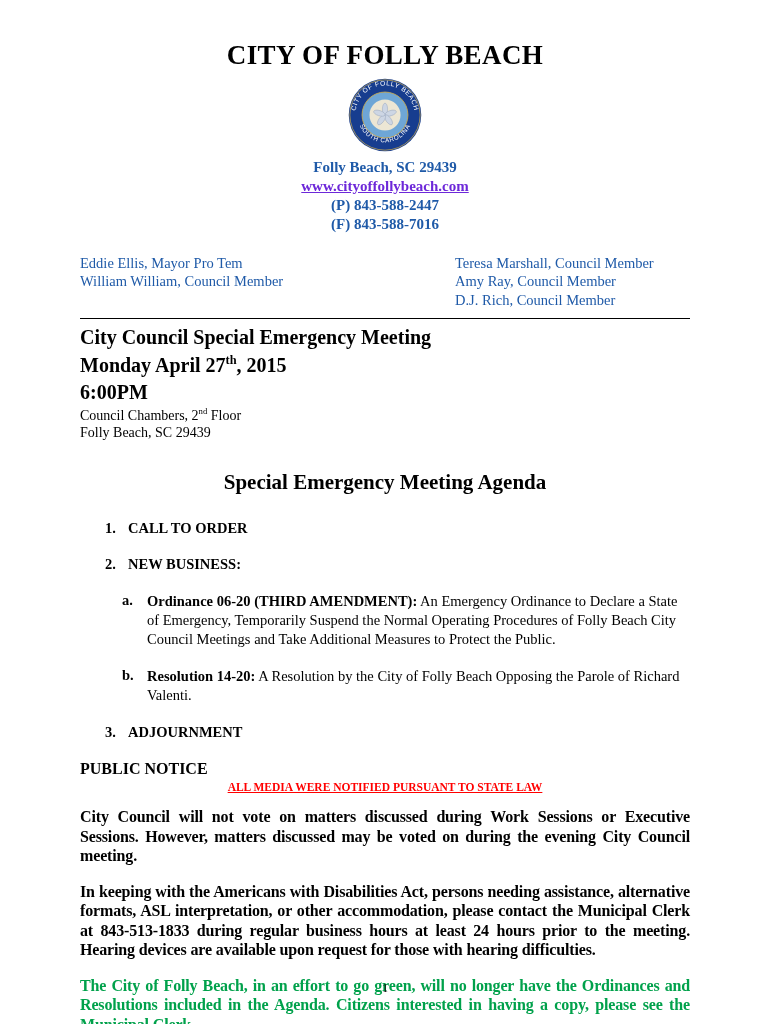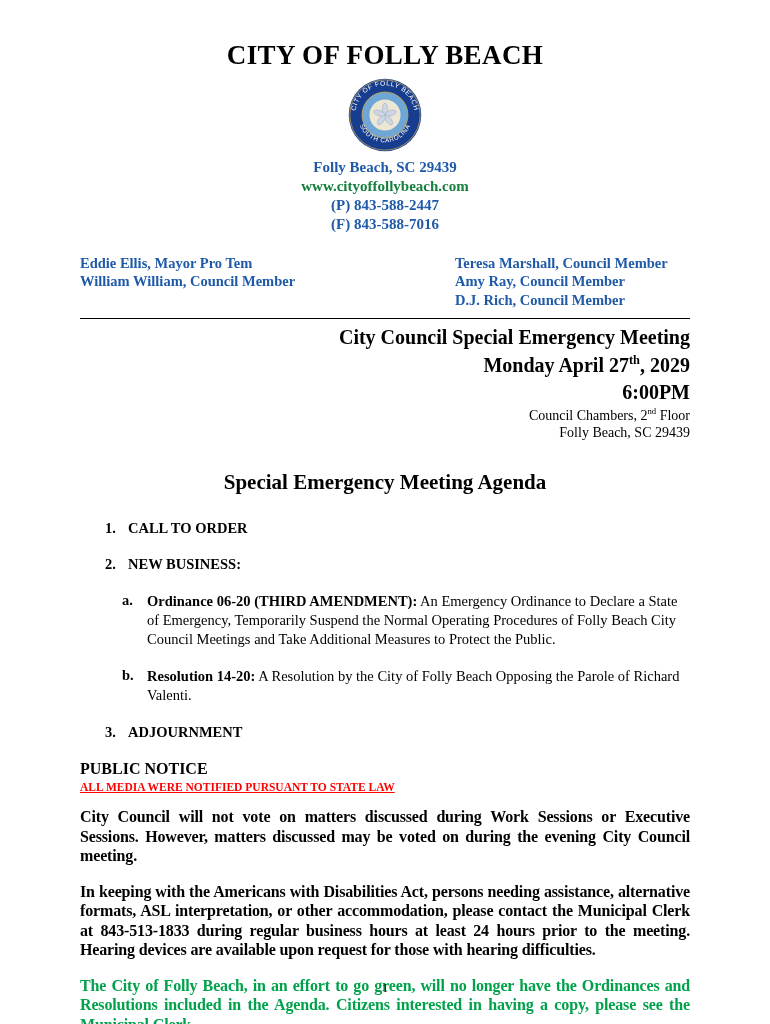--- a/index.html
+++ b/index.html
@@ -7,38 +7,38 @@
   .page {
     width: 770px; height: 1024px; margin: 0 auto; position: relative;
     background: #ffffff; color: #000;
     font-family: "Liberation Serif", "DejaVu Serif", serif;
     padding: 40px 80px 2px 80px; overflow: hidden;
   }
   .doc-title { font-size: 27px; font-weight: bold; text-align: center; margin: 0; letter-spacing: 0.4px; }
   .mayor { font-size: 15px; font-weight: bold; text-align: center; margin-top: 3px; }
   .logo-wrap { display: flex; justify-content: center; margin: 7px 0 6px 0; }
   .contact { text-align: center; color: #1f5aa8; font-weight: bold; font-size: 15px; line-height: 1.26; }
-  .contact .site { color: #15803d; cursor: pointer; }
-  .council { display: flex; margin-top: 20px; color: #1f5aa8; font-weight: bold; font-size: 14.5px; line-height: 1.3; }
+  .contact .site { color: #6d28d9; text-decoration: underline; cursor: pointer; }
+  .council { display: flex; margin-top: 20px; color: #1f5aa8; font-weight: normal; font-size: 14.5px; line-height: 1.3; }
   .council .col-left { width: 375px; }
   .separator { height: 9px; border-bottom: 1.5px solid #000; margin-bottom: 5px; }
-  .meeting { text-align: right; margin-top: 4px; }
+  .meeting { text-align: left; margin-top: 4px; }
   .meeting .lg { font-size: 20px; font-weight: bold; line-height: 1.38; }
   .meeting .sm { font-size: 14px; line-height: 1.25; }
   sup { font-size: 62%; vertical-align: super; line-height: 0; }
   .agenda-heading { font-size: 21px; font-weight: bold; text-align: center; margin-top: 28px; }
   .agenda { margin-top: 25px; font-size: 14.5px; }
   .agenda-item { display: flex; font-weight: bold; margin: 0 0 19px 25px; }
   .agenda-item .num { width: 23px; flex-shrink: 0; }
   .sub-item { display: flex; margin: 0 0 19px 42px; }
   .sub-item .letter { width: 25px; flex-shrink: 0; font-weight: bold; }
   .sub-item .body { flex: 1; line-height: 1.3; padding-right: 2px; }
   .sub-item .body b { font-weight: bold; }
   .notice-title { font-size: 16px; font-weight: bold; text-align: left; margin-top: 4px; }
-  .notice-media { font-size: 11.5px; font-weight: bold; color: #ff0000; text-decoration: underline; margin-top: 3px; }
+  .notice-media { font-size: 11.5px; font-weight: bold; text-align: center; color: #ff0000; text-decoration: underline; margin-top: 3px; }
   .notice-para { font-size: 16px; font-weight: bold; text-align: justify; line-height: 1.22; margin-top: 14px; letter-spacing: -0.15px; }
   .green-para { color: #00a14b; margin-top: 0; }
   .page-num { position: absolute; bottom: 30px; left: 0; right: 0; text-align: center; font-size: 11.5px; }
 </style>
 </head>
 <body>
 
 <div class="page">
 
   <h1 class="doc-title">CITY OF FOLLY BEACH</h1>
@@ -93,21 +93,21 @@
       <div>Teresa Marshall, Council Member</div>
       <div>Amy Ray, Council Member</div>
       <div>D.J. Rich, Council Member</div>
     </div>
   </div>
 
   <div class="separator"></div>
 
   <div class="meeting">
     <div class="lg">City Council Special Emergency Meeting</div>
-    <div class="lg"><span>Monday April 27</span><sup>th</sup><span>, 2029</span></div>
+    <div class="lg"><span>Monday April 27</span><sup>th</sup><span>, 2015</span></div>
     <div class="lg">6:00PM</div>
     <div class="sm"><span>Council Chambers, 2</span><sup>nd</sup><span> Floor</span></div>
     <div class="sm">Folly Beach, SC 29439</div>
   </div>
 
   <h2 class="agenda-heading">Special Emergency Meeting Agenda</h2>
 
   <div class="agenda">
 
     <div class="agenda-item">

